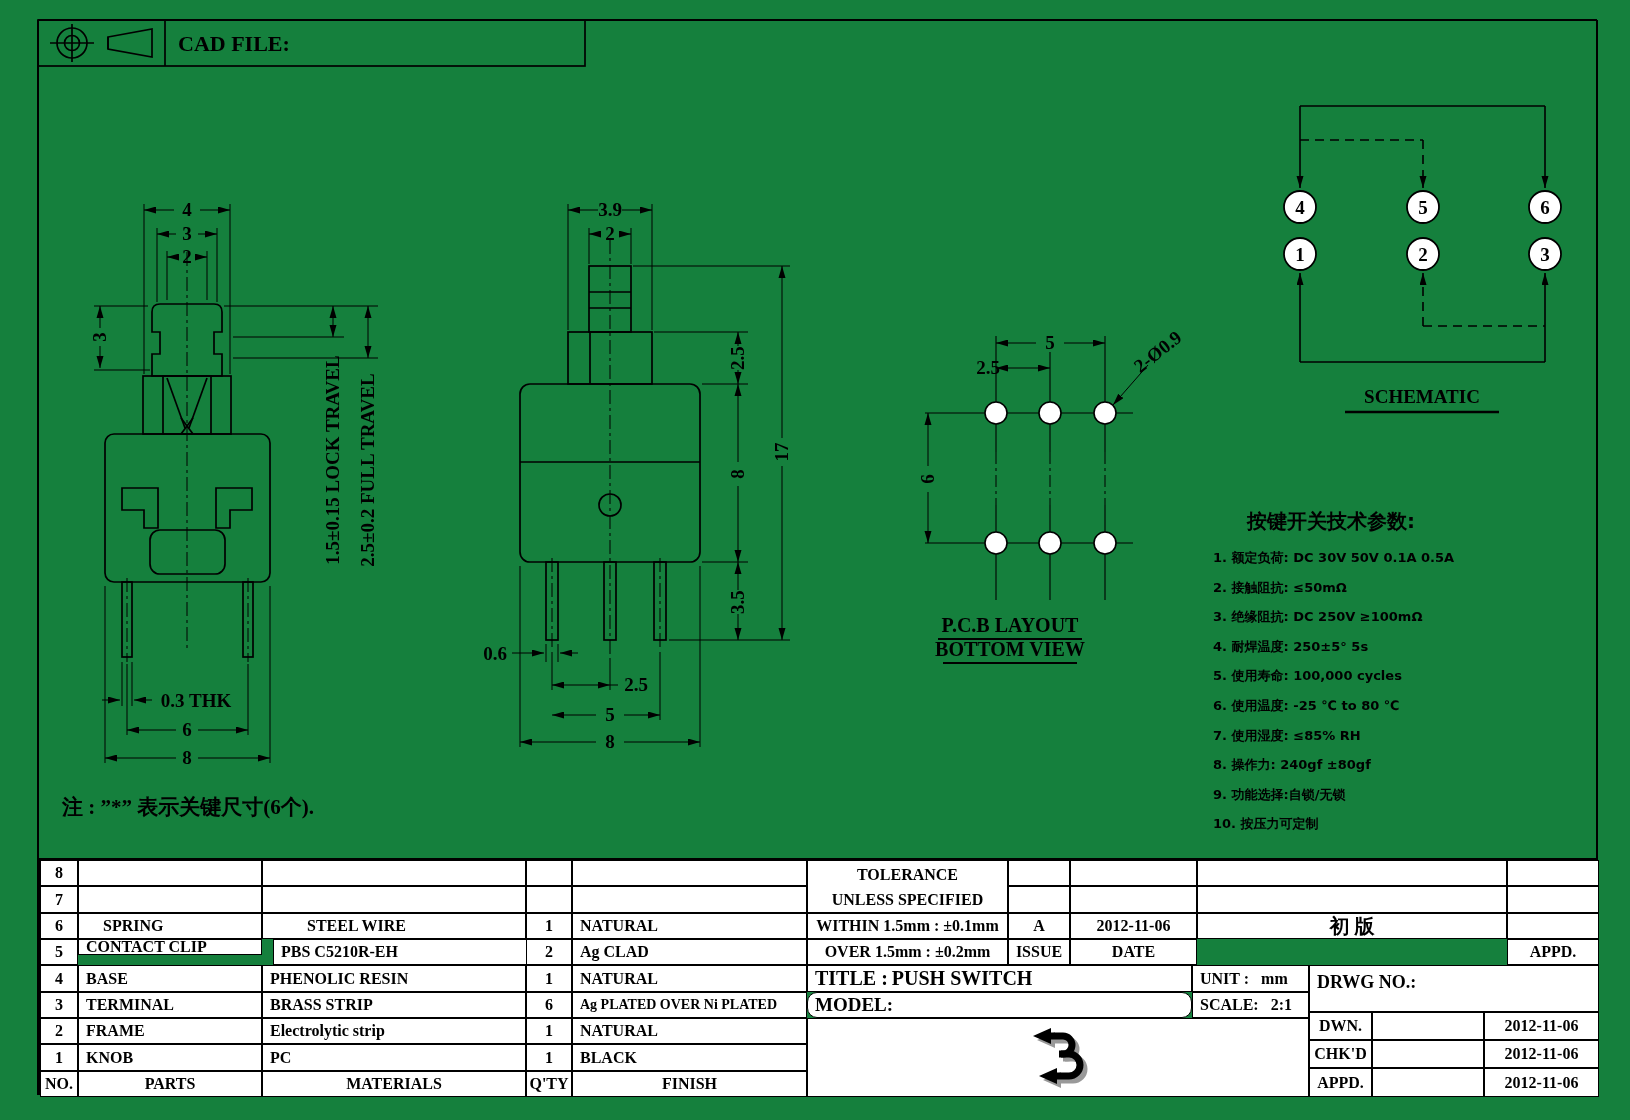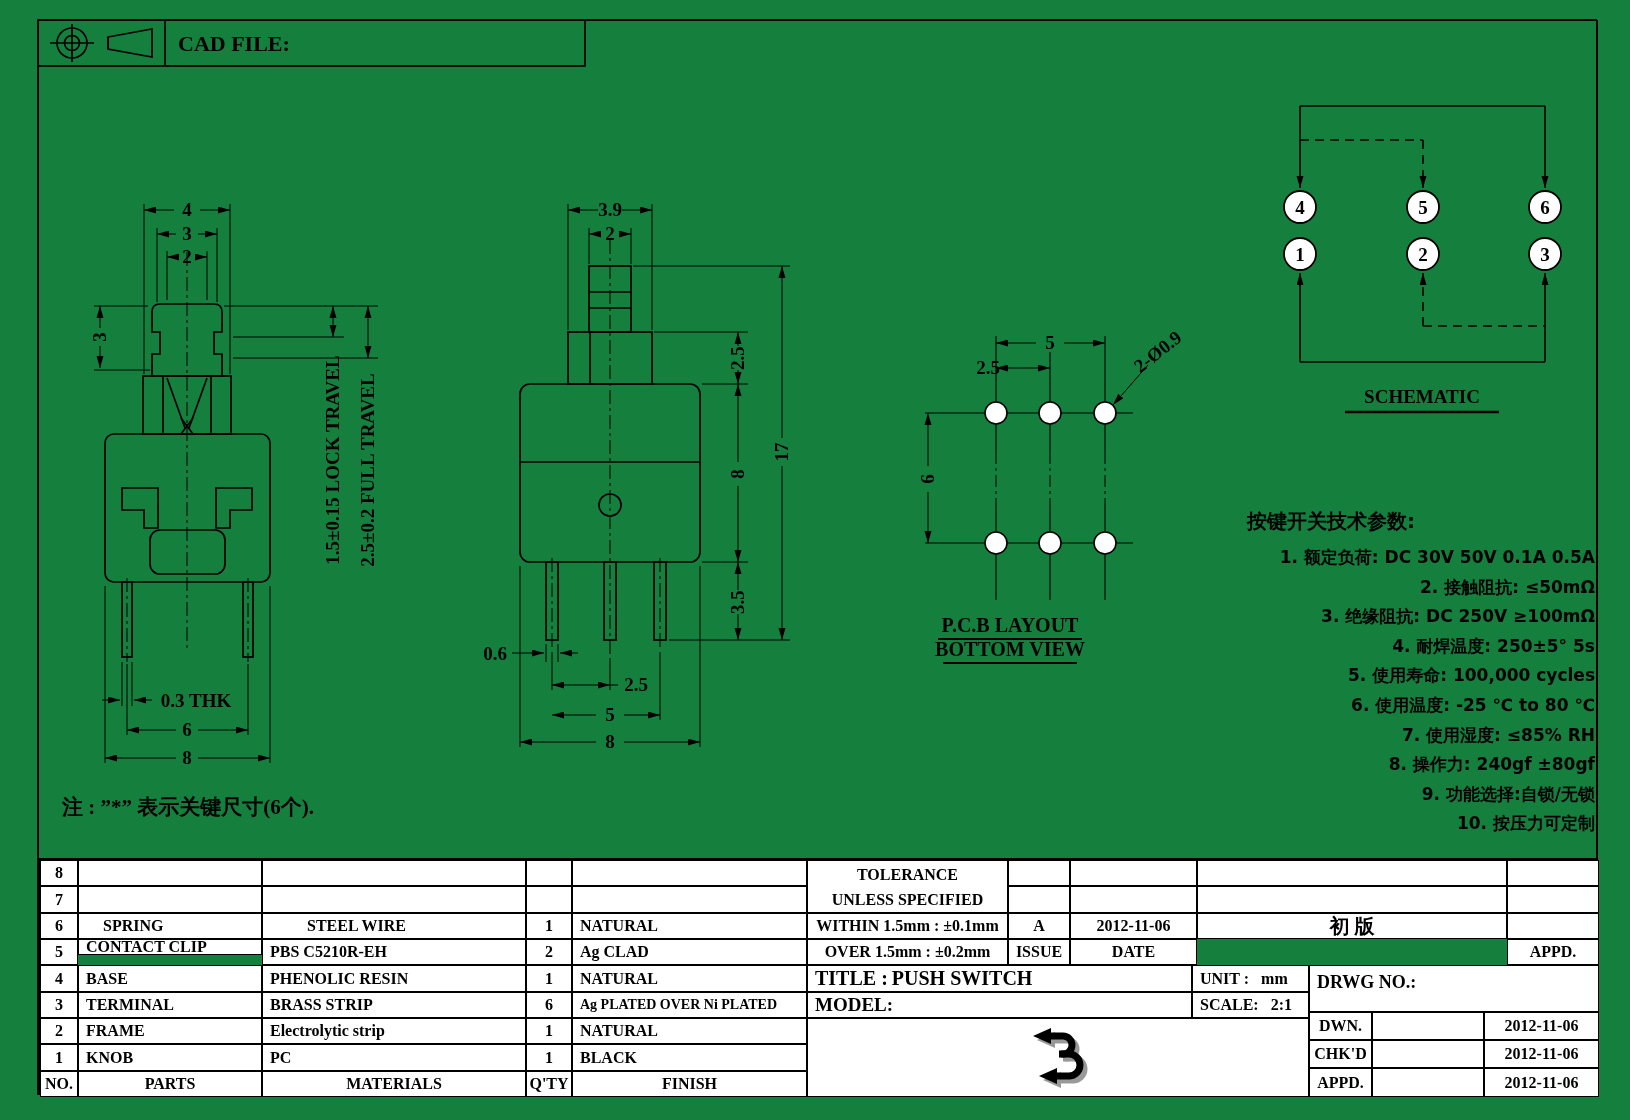--- a/index.html
+++ b/index.html
@@ -9,21 +9,21 @@
   .dt{font-size:19px;text-anchor:middle;}
   .cap{font-size:20px;text-anchor:middle;}
   .cell{position:absolute;box-sizing:border-box;border:1px solid #000;
         font:bold 16px "Liberation Serif",serif;display:flex;align-items:center;
         justify-content:center;white-space:nowrap;overflow:hidden;background:#fff;}
   .cl{justify-content:flex-start;padding-left:7px;}
   .ct{align-items:flex-start;padding-top:3px;}
   #note{position:absolute;left:62px;top:793px;font:bold 21px "Liberation Serif",serif;}
   #params{position:absolute;left:1213px;top:508px;width:382px;font-family:"DejaVu Sans",sans-serif;font-weight:bold;}
   #params .ttl{font-size:20px;margin:0 0 8px 34px;}
-  #params .it{font-size:17px;line-height:29.6px;white-space:nowrap;text-align:right;}
+  #params .it{font-size:13px;line-height:29.6px;white-space:nowrap;}
   #company-cell{gap:10px;font-size:35px;font-weight:bold;font-family:"DejaVu Sans",sans-serif;letter-spacing:1px;}
   .two-line{flex-direction:column;line-height:25px;}
 </style>
 </head>
 <body>
 
 <div id="sheet">
 
 <svg width="1630" height="1120" viewBox="0 0 1630 1120" style="position:absolute;left:0;top:0;">
   <defs>
@@ -305,21 +305,21 @@
   <div class="cell cl" style="left:38px;top:79px;width:184px;height:16px;">CONTACT CLIP</div>
   <div class="cell cl" style="left:38px;top:105px;width:184px;height:27px;">BASE</div>
   <div class="cell cl" style="left:38px;top:132px;width:184px;height:26px;">TERMINAL</div>
   <div class="cell cl" style="left:38px;top:158px;width:184px;height:26px;">FRAME</div>
   <div class="cell cl" style="left:38px;top:184px;width:184px;height:27px;">KNOB</div>
   <div class="cell" style="left:38px;top:211px;width:184px;height:26px;">PARTS</div>
 
   <div class="cell cl" style="left:222px;top:0;width:264px;height:26px;"></div>
   <div class="cell cl" style="left:222px;top:26px;width:264px;height:27px;"></div>
   <div class="cell cl" style="left:222px;top:53px;width:264px;height:26px;padding-left:44px;">STEEL WIRE</div>
-  <div class="cell cl" style="left:222px;top:79px;width:264px;height:26px;">PBS C5210R-EH</div>
+  <div class="cell cl" style="left:233px;top:79px;width:264px;height:26px;">PBS C5210R-EH</div>
   <div class="cell cl" style="left:222px;top:105px;width:264px;height:27px;">PHENOLIC RESIN</div>
   <div class="cell cl" style="left:222px;top:132px;width:264px;height:26px;">BRASS STRIP</div>
   <div class="cell cl" style="left:222px;top:158px;width:264px;height:26px;">Electrolytic strip</div>
   <div class="cell cl" style="left:222px;top:184px;width:264px;height:27px;">PC</div>
   <div class="cell" style="left:222px;top:211px;width:264px;height:26px;">MATERIALS</div>
 
   <div class="cell" style="left:486px;top:0;width:46px;height:26px;"></div>
   <div class="cell" style="left:486px;top:26px;width:46px;height:27px;"></div>
   <div class="cell" style="left:486px;top:53px;width:46px;height:26px;">1</div>
   <div class="cell" style="left:486px;top:79px;width:46px;height:26px;">2</div>
@@ -361,21 +361,21 @@
   <div class="cell" style="left:767px;top:79px;width:201px;height:26px;">OVER 1.5mm : ±0.2mm</div>
   <div class="cell" style="left:968px;top:79px;width:62px;height:26px;">ISSUE</div>
   <div class="cell" style="left:1030px;top:79px;width:127px;height:26px;">DATE</div>
   <div class="cell" style="left:1157px;top:79px;width:276px;height:26px;margin-top:28px;">DESCRIPTIONS OF REVISION</div>
   <div class="cell" style="left:1467px;top:79px;width:92px;height:26px;">APPD.</div>
 
   <div class="cell cl" style="left:767px;top:105px;width:385px;height:27px;font-size:20px;gap:4px;">
     <span>TITLE :</span>
     <span>PUSH SWITCH</span>
   </div>
-  <div class="cell cl" style="left:767px;top:132px;width:385px;height:26px;font-size:19px;">
+  <div class="cell cl" style="left:767px;top:132px;width:385px;height:26px;font-size:19px;border-radius:10px;">
     <span>MODEL:</span>
   </div>
   <div class="cell cl" style="left:1152px;top:105px;width:117px;height:27px;gap:12px;">
     <span>UNIT :</span>
     <span>mm</span>
   </div>
   <div class="cell cl" style="left:1152px;top:132px;width:117px;height:26px;gap:12px;">
     <span>SCALE:</span>
     <span>2:1</span>
   </div>

